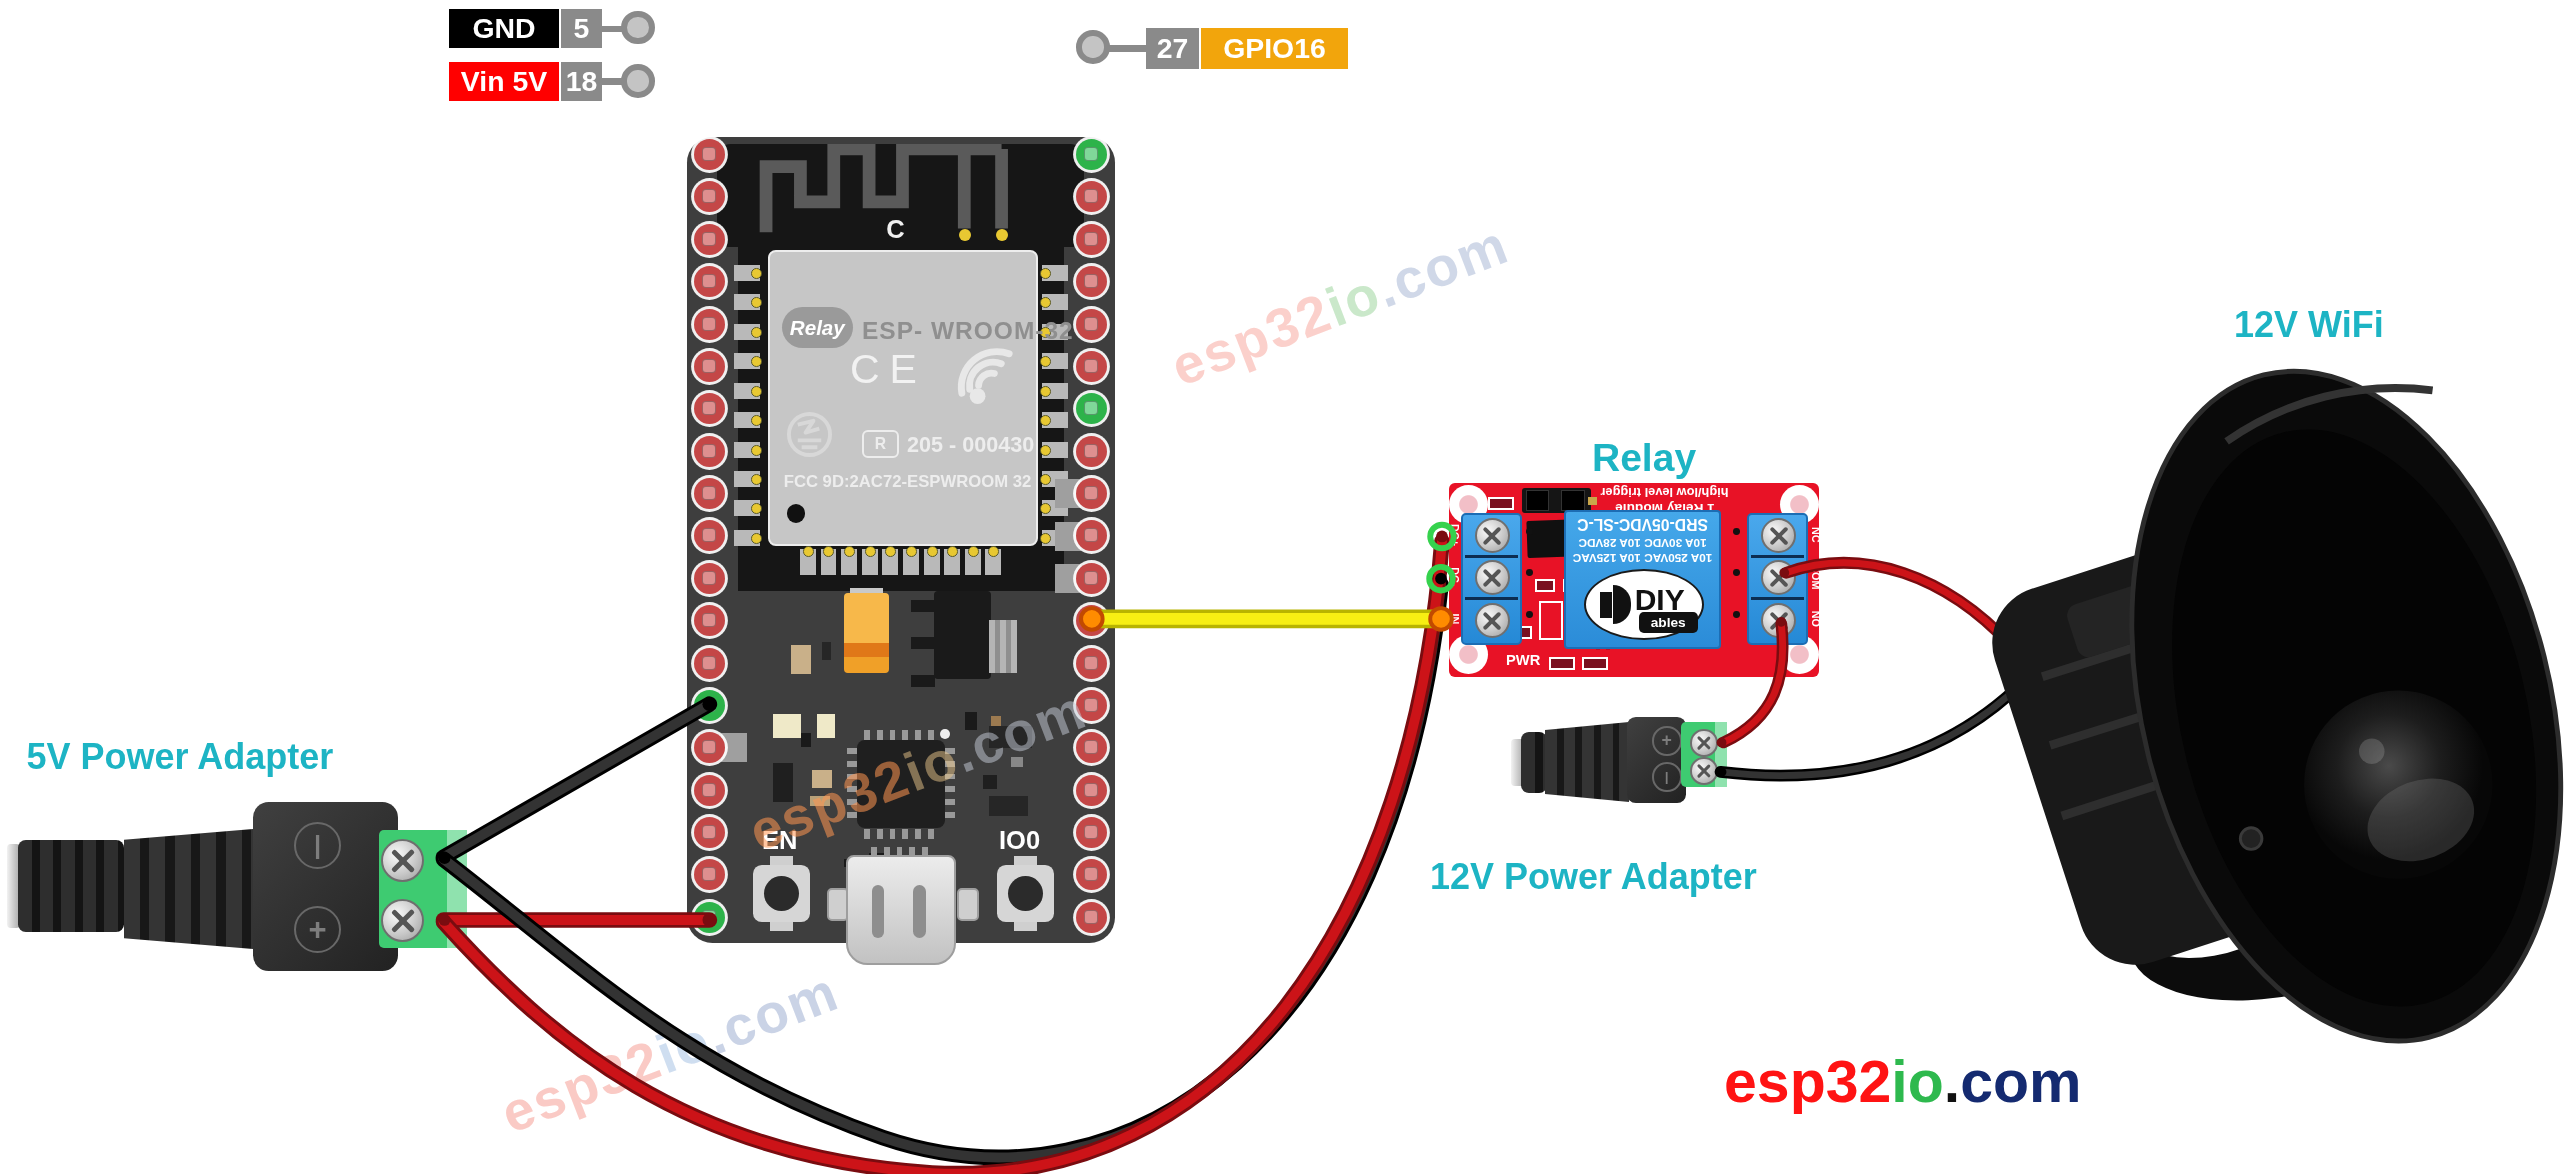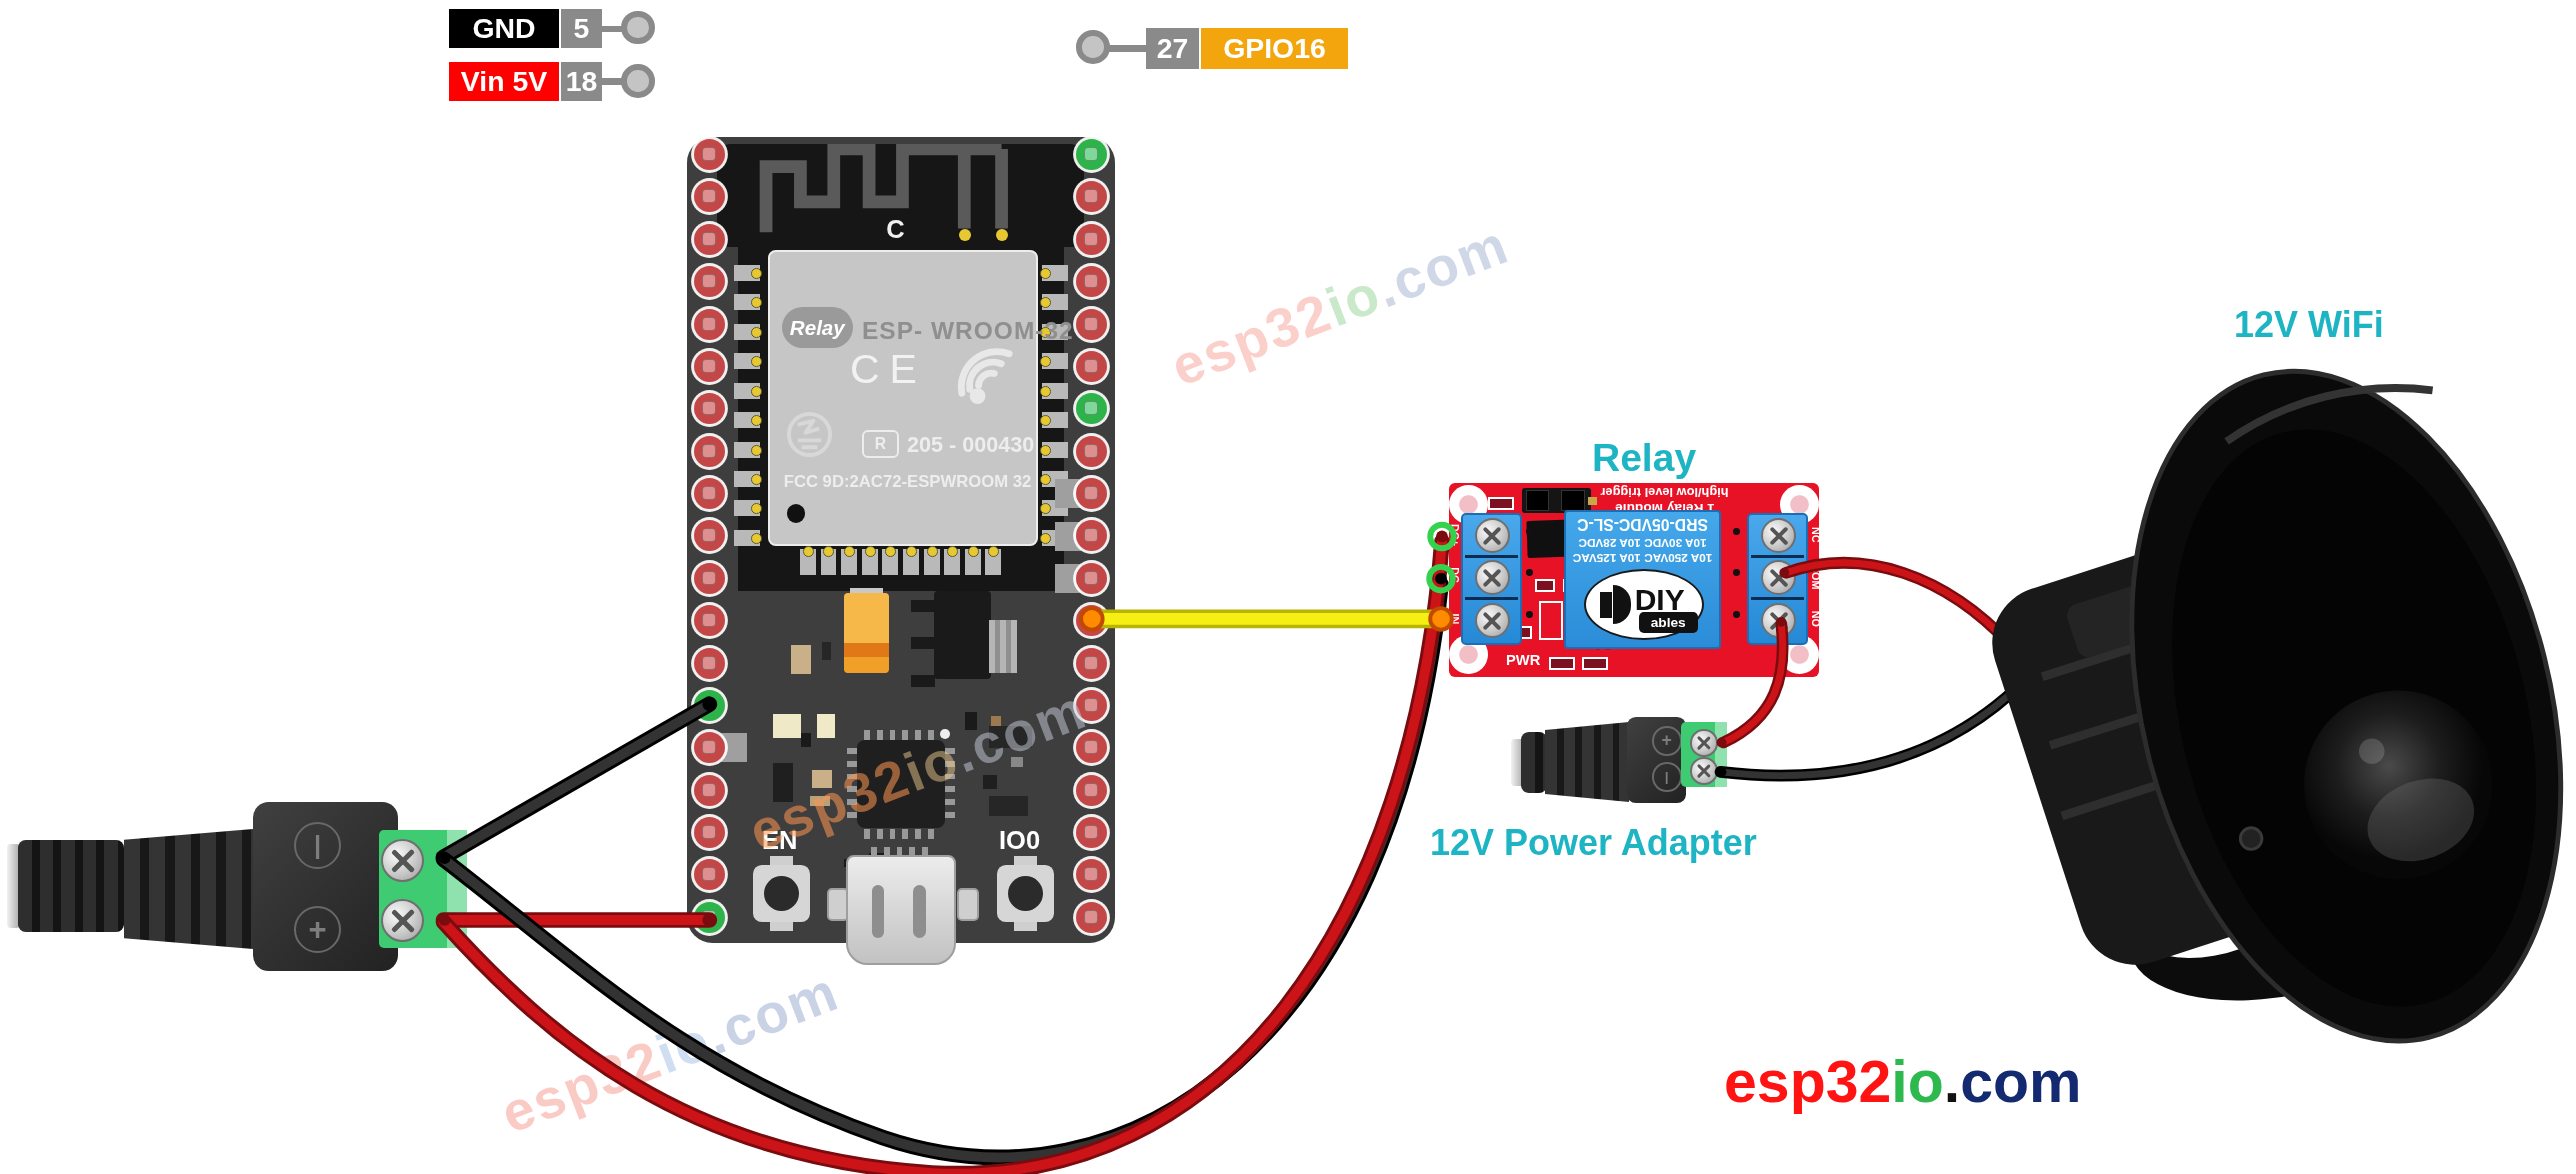--- a/index.html
+++ b/index.html
@@ -612,21 +612,22 @@
     <div class="lline" style="left:600px;top:78px;width:29px;"></div>
     <div class="lcirc" style="left:621px;top:64px;"></div>
   </div>
   <div>
     <div class="lcirc" style="left:1076px;top:30px;"></div>
     <div class="lline" style="left:1105px;top:45px;width:43px;"></div>
     <div class="lpin" style="left:1146px;top:27.5px;width:53px;height:41px;line-height:41px;">27</div>
     <div class="lbox" style="left:1201px;top:27.5px;width:147px;height:41px;line-height:41px;background:var(--legendOrange);">GPIO16</div>
   </div>
 
+  <div class="cyan-label" style="left:26.5px;top:736px;font-size:36px;">5V Power Adapter</div>
   <div class="cyan-label" style="left:1592px;top:436px;font-size:39px;">Relay</div>
   <div class="cyan-label" style="left:2234px;top:304px;font-size:36px;">12V WiFi</div>
-  <div class="cyan-label" style="left:1430px;top:822px;font-size:36px;">12V Power Adapter</div>
+  <div class="cyan-label" style="left:1430px;top:856px;font-size:36px;">12V Power Adapter</div>
 
   <div class="logo">
     <span class="p1">esp32</span><span class="p2">io</span><span class="pd">.</span><span class="p3">com</span>
   </div>
 </div>
 
 
 </body></html>

